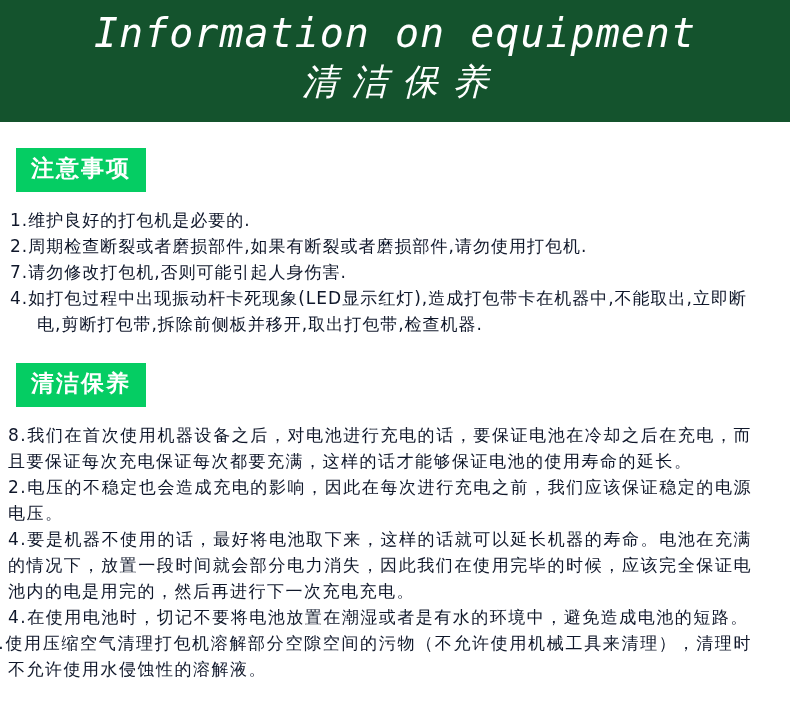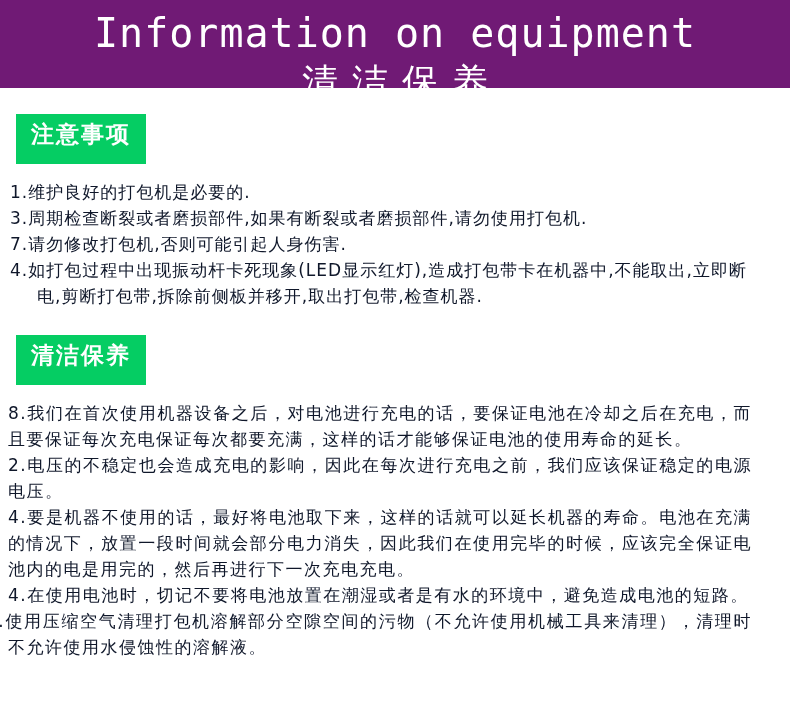--- a/index.html
+++ b/index.html
@@ -5,25 +5,26 @@
   html, body { margin: 0; padding: 0; background: #ffffff; }
   body {
     width: 790px;
     font-family: "DejaVu Sans", sans-serif;
     -webkit-font-smoothing: antialiased;
   }
   .page { width: 790px; min-height: 702px; background: #ffffff; overflow: hidden; }
 
   
   .banner {
-    height: 88px;
-    background: #701a75;
+    height: 122px;
+    background: #14532d;
     color: #ffffff;
     text-align: center;
     overflow: hidden;
+    font-style: italic;
   }
   .title-en {
     font-family: "DejaVu Sans Mono", monospace;
     font-size: 40px;
     line-height: 46px;
     margin-top: 10px;
     letter-spacing: 1px;
     white-space: nowrap;
   }
   .title-zh {
@@ -36,21 +37,21 @@
   }
 
   
   .badge {
     display: inline-block;
     background: #05cd63;
     color: #ffffff;
     font-size: 23px;
     font-weight: bold;
     line-height: 40px;
-    height: 50px;
+    height: 44px;
     padding: 0 15px;
     margin-left: 16px;
     letter-spacing: 2px;
   }
   .badge.first { margin-top: 26px; }
   .badge.second { margin-top: 26px; }
 
   
   .item {
     color: #0f172a;
@@ -78,21 +79,21 @@
 <div class="page">
 
   <header class="banner">
     <div class="title-en">Information on equipment</div>
     <div class="title-zh">清洁保养</div>
   </header>
 
   <section class="sec1">
     <div class="badge first">注意事项</div>
     <p class="item">1.维护良好的打包机是必要的.</p>
-    <p class="item">3.周期检查断裂或者磨损部件,如果有断裂或者磨损部件,请勿使用打包机.</p>
+    <p class="item">2.周期检查断裂或者磨损部件,如果有断裂或者磨损部件,请勿使用打包机.</p>
     <p class="item">7.请勿修改打包机,否则可能引起人身伤害.</p>
     <p class="item hang1">4.如打包过程中出现振动杆卡死现象(LED显示红灯),造成打包带卡在机器中,不能取出,立即断电,剪断打包带,拆除前侧板并移开,取出打包带,检查机器.</p>
   </section>
 
   <section class="sec2">
     <div class="badge second">清洁保养</div>
     <p class="item">8.我们在首次使用机器设备之后，对电池进行充电的话，要保证电池在冷却之后在充电，而且要保证每次充电保证每次都要充满，这样的话才能够保证电池的使用寿命的延长。</p>
     <p class="item">2.电压的不稳定也会造成充电的影响，因此在每次进行充电之前，我们应该保证稳定的电源电压。</p>
     <p class="item">4.要是机器不使用的话，最好将电池取下来，这样的话就可以延长机器的寿命。电池在充满的情况下，放置一段时间就会部分电力消失，因此我们在使用完毕的时候，应该完全保证电池内的电是用完的，然后再进行下一次充电充电。</p>
     <p class="item">4.在使用电池时，切记不要将电池放置在潮湿或者是有水的环境中，避免造成电池的短路。</p>

